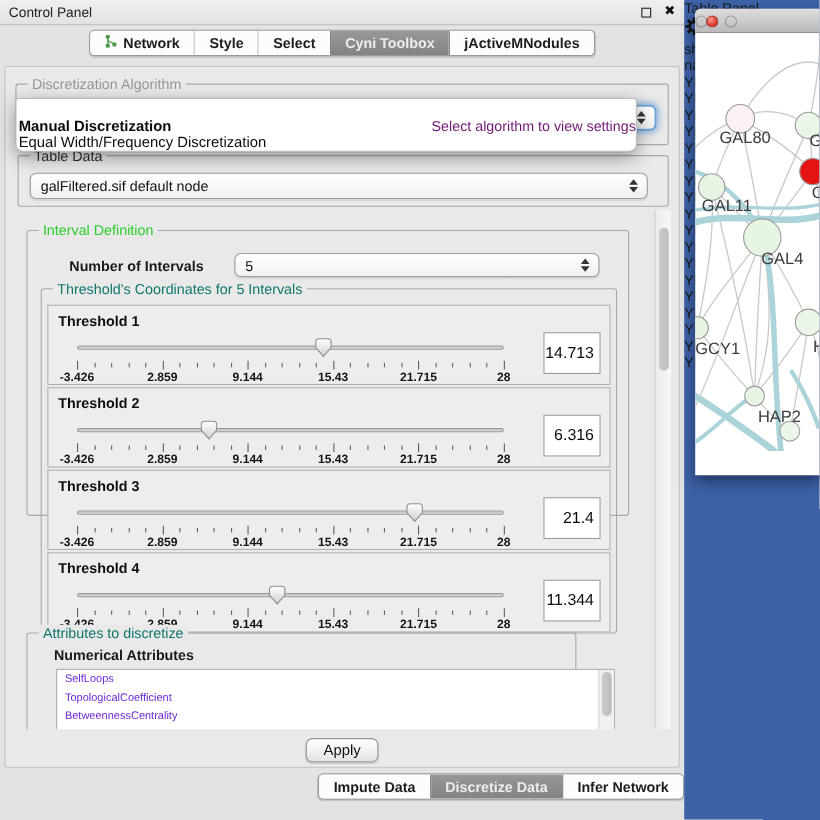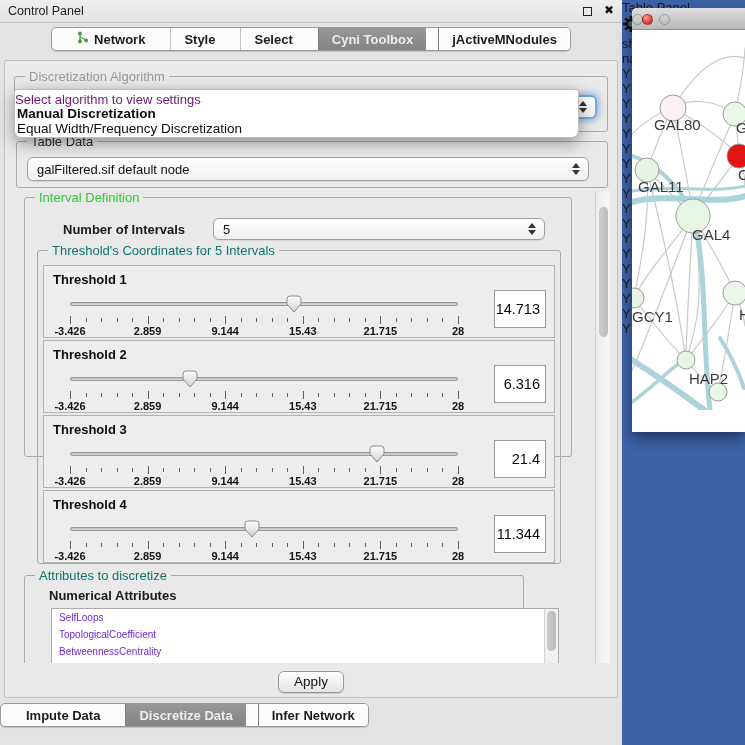--- a/index.html
+++ b/index.html
@@ -12,21 +12,21 @@
   .cp-titlebar { position:absolute; left:0; top:0; width:632px; height:23px;
     background:linear-gradient(#efefef,#e2e2e2); border-bottom:1px solid #bfbfbf; }
   .cp-title { position:absolute; left:8px; top:4px; font-size:12.5px; color:#222; }
   .float-btn { position:absolute; right:40px; top:7px; width:9px; height:9px; border:1.5px solid #222; background:transparent; }
   .close-btn { position:absolute; right:18px; top:3px; font-size:12px; font-weight:bold; color:#111; }
 
   .tab-row { position:absolute; left:0; top:27px; width:622px; height:30px; display:flex; justify-content:center; }
   .seg-control { display:inline-flex; height:24px; border:1px solid #9a9a9a; border-radius:5px;
     overflow:hidden; background:#fcfcfc; box-shadow:0 1px 1px rgba(0,0,0,.15); }
   .seg { display:flex; align-items:center; gap:5px; padding:0 13px; font-size:13px; font-weight:bold;
-    color:#1c1c1c; background:#fcfcfc; border-left:1px solid #c3c3c3; white-space:nowrap;margin-left:12px; }
+    color:#1c1c1c; background:#fcfcfc; border-left:1px solid #c3c3c3; white-space:nowrap; }
   .seg:first-child { border-left:none; }
   .seg.active { background:linear-gradient(#989898,#838383); color:#ededed; border-left-color:#7e7e7e; }
   .seg.active + .seg { border-left-color:#7e7e7e; }
 
   .cp-main { position:absolute; left:4px; top:60px; width:614px; height:638px;
     background:#e9e9e9; border:1px solid #c2c2c2; border-radius:2px; }
 
   
   .group { position:absolute; border:1px solid #a9a9a9; border-radius:3px; }
   .legend { position:absolute; top:-8px; left:10px; background:#e9e9e9; padding:0 4px; font-size:13px; white-space:nowrap; }
@@ -45,35 +45,35 @@
     border-left:4px solid transparent; border-right:4px solid transparent; border-top:5px solid #333; }
   .combo.focused { border:2px solid #74a8d8; box-shadow:0 0 6px 2px rgba(93,150,215,.65); }
 
   .algo-group { left:9px; top:15px; width:594px; height:56px; }
   .algo-combo { left:10px; top:18px; right:10px; }
 
   
   .popup { position:absolute; left:9px; top:28px; width:565px; height:49px; background:#ffffff;
     border:1px solid #bdbdbd; border-radius:3px 3px 7px 7px;
     box-shadow:0 5px 16px rgba(0,0,0,.38); z-index:50; }
-  .popup-placeholder { text-align:left; color:#701a75; font-size:13px; padding-top:2px; height:16px; }
+  .popup-placeholder { text-align:right; color:#701a75; font-size:13px; padding-top:17px; height:16px; }
   .popup-option { font-size:13.5px; color:#0c0c0c; padding:0 2px; height:15px; line-height:15px; }
   .popup-option.sel { font-weight:bold; }
 
   .table-data-group { left:11px; top:80px; width:592px; height:47px; }
   .td-combo { left:10px; top:15px; width:562px; }
 
   
   .scroll-region { position:absolute; left:11px; top:130px; width:594px; height:472px; overflow:hidden; }
   .v-scrollbar { position:absolute; right:0; top:0; width:15px; height:472px;
     background:linear-gradient(90deg,#ececec,#f7f7f7); border-left:1px solid #cfcfcf; }
   .v-thumb { position:absolute; left:3px; top:16px; width:9px; height:130px;
     background:linear-gradient(90deg,#cdcdcd,#bdbdbd); border-radius:5px; }
 
-  .interval-group { left:8px; top:6px; width:548px; height:260px; }
+  .interval-group { left:8px; top:18px; width:548px; height:260px; }
   .noi-label { position:absolute; left:38px; top:24px; font-weight:bold; font-size:13px; }
   .noi-combo { left:188px; top:20px; width:332px; height:22px; }
 
   .thresh-group { left:12px; top:52px; width:524px; height:314px; }
   .thresh-box { position:absolute; left:5px; width:512px; height:73px;
     background:#ededed; border:1px solid #b2b2b2; }
   .tlabel { position:absolute; left:9px; top:6px; font-weight:bold; font-size:13px; color:#0d0d0d; }
   .slider-wrap { position:absolute; left:26px; top:28px; width:388px; height:42px; }
   .track { position:absolute; left:0; top:8px; width:100%; height:4px;
     background:linear-gradient(#bfbfbf,#dadada); border:1px solid #979797; border-radius:3px; }
@@ -95,21 +95,21 @@
   .list-scrollbar { position:absolute; right:0; top:0; width:14px; height:100%;
     background:#f1f1f1; border-left:1px solid #d4d4d4; }
   .list-thumb { position:absolute; left:2px; top:2px; width:9px; height:40px;
     background:linear-gradient(90deg,#cdcdcd,#b9b9b9); border-radius:5px; }
 
   .apply-btn { position:absolute; left:50%; transform:translateX(-50%); top:610px; width:66px; height:22px;
     background:linear-gradient(#ffffff,#e4e4e4); border:1px solid #979797; border-radius:6px;
     font-size:13.5px; color:#111; text-align:center; line-height:20px;
     box-shadow:0 1px 1px rgba(0,0,0,.15); font-family:inherit; }
 
-  .bottom-tab-row { position:absolute; left:0; top:703px; width:622px; display:flex; justify-content:flex-start; }
+  .bottom-tab-row { position:absolute; left:0; top:703px; width:622px; display:flex; justify-content:flex-end; }
 
   
   .desktop { position:absolute; left:622px; top:0; width:123px; height:745px; background:#3d62a7; }
 
   .net-window { position:absolute; left:10px; top:8px; width:113px; height:424px;
     border-radius:5px 0 0 0; box-shadow:0 6px 14px rgba(0,0,20,.45); overflow:hidden; background:#fff; }
   .net-titlebar { position:absolute; left:0; top:0; width:100%; height:22px;
     background:linear-gradient(#dedede,#b9b9b9); border-bottom:1px solid #8f8f8f; }
   .light { position:absolute; top:6px; width:11px; height:11px; border-radius:50%; border:1px solid rgba(0,0,0,.25); }
   .light.red    { left:10px;  background:radial-gradient(circle at 35% 30%, #ff9d93, #dc3a30 65%); }

